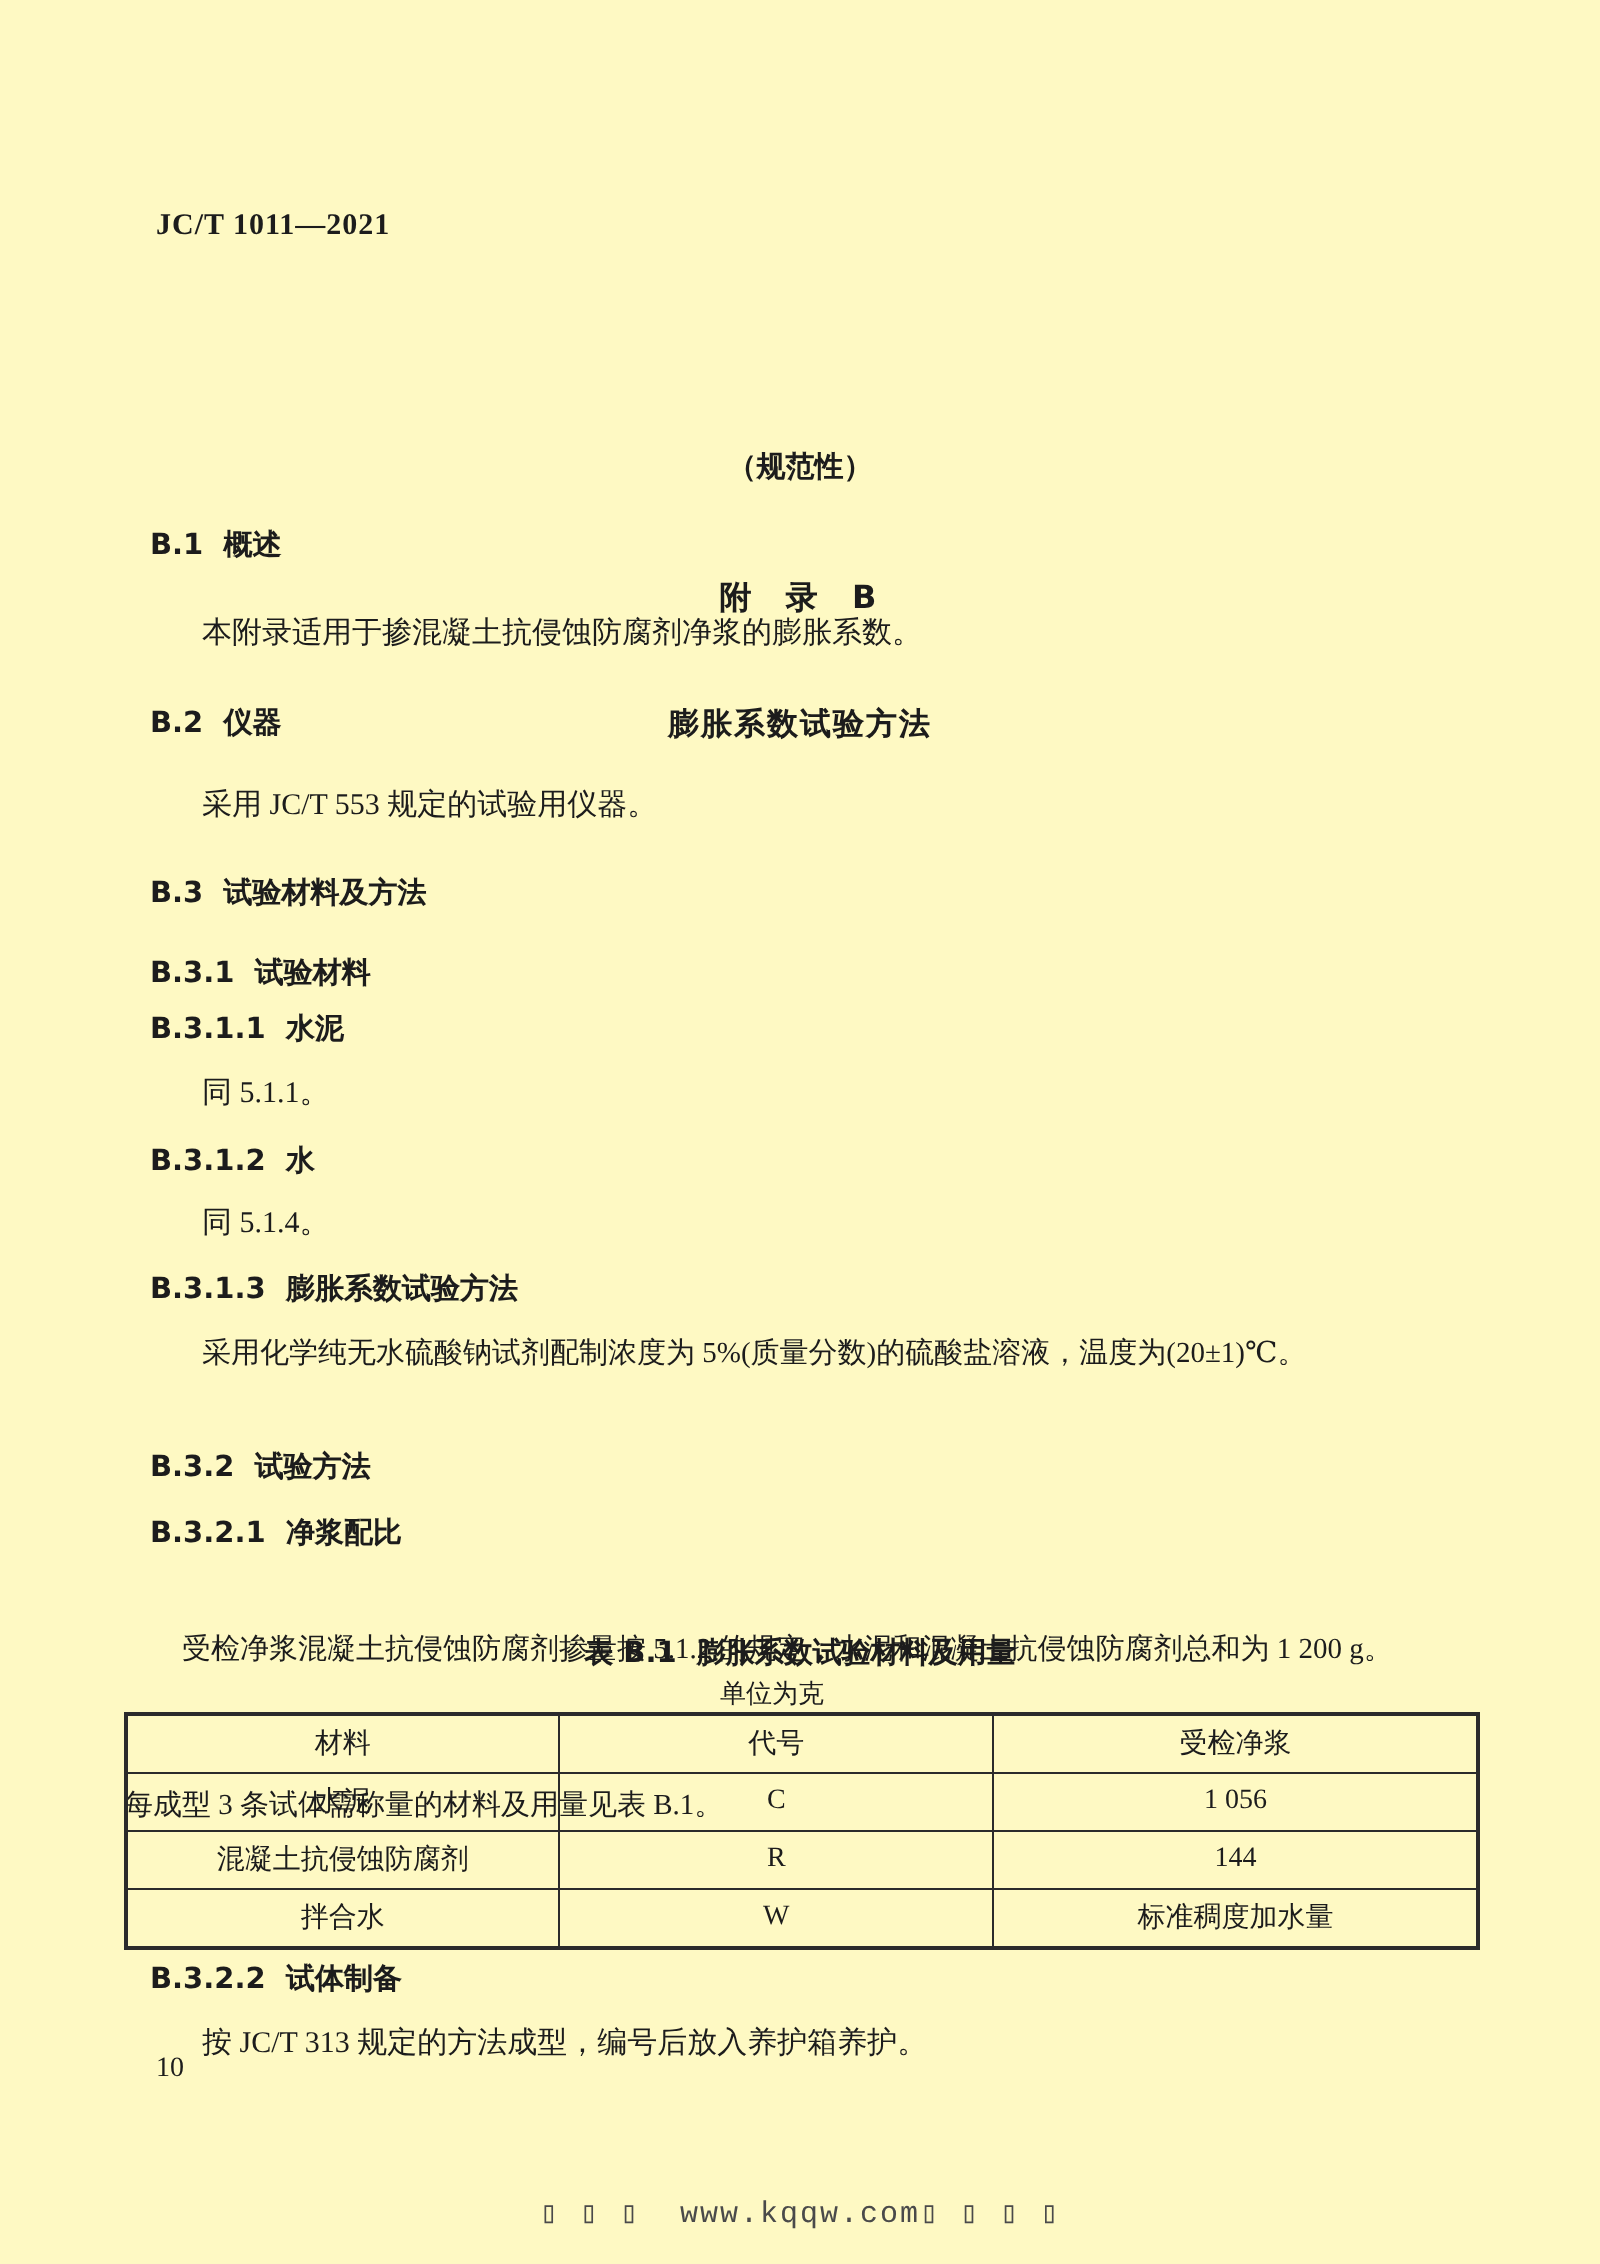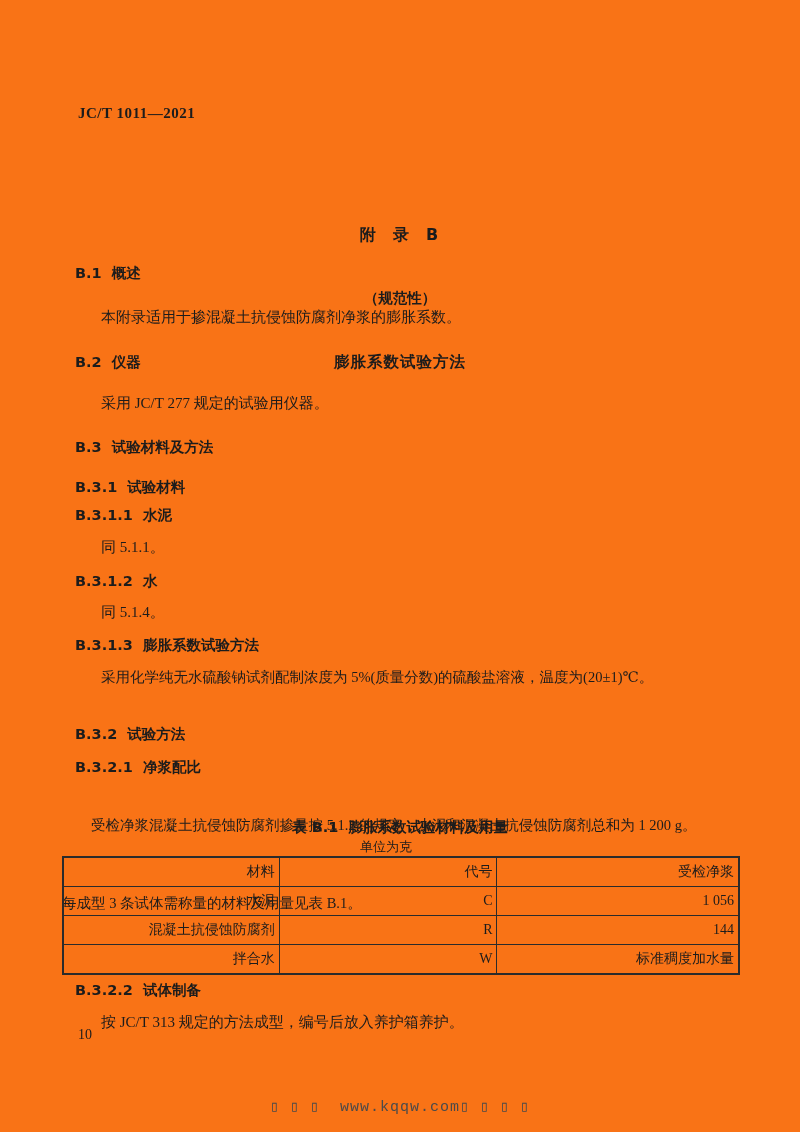--- a/index.html
+++ b/index.html
@@ -1,20 +1,20 @@
 <!DOCTYPE html>
 <html><head>
 <meta charset="utf-8">
 <style>
   html,body{margin:0;padding:0;background:#d8d8d8;}
   .page{
     position:relative;
     width:800px;height:1132px;
     margin:0 auto;
-    background:#f97316;
+    background:#fef9c3;
     color:#1c1c1c;
     font-family:"Liberation Serif","DejaVu Serif",serif;
     font-size:15px;
     overflow:hidden;
     white-space:pre-wrap;
   }
   .abs{position:absolute;line-height:22px;}
   .hsans{font-family:"DejaVu Sans","Liberation Sans",sans-serif;font-weight:700;font-size:14.5px;}
   .runhead{left:78px;top:102px;font-weight:700;font-size:15px;letter-spacing:.5px;}
   .title-block{left:0;top:182px;width:100%;text-align:center;line-height:21px;}
@@ -27,46 +27,46 @@
   .para2 .l1{text-indent:2em;}
   .tbl-caption{left:0;top:816px;width:100%;text-align:center;font-size:14.5px;}
   .unit-note{left:62px;top:836px;width:648px;text-align:center;font-size:13px;}
   table.dtable{
     position:absolute;left:62px;top:856px;width:678px;
     border-collapse:collapse;table-layout:fixed;
     font-size:14px;
   }
   table.dtable td{
     border:1px solid #2b2b2b;
-    text-align:right;vertical-align:middle;
+    text-align:center;vertical-align:middle;
     height:28px;padding:0 4px;
     white-space:nowrap;overflow:hidden;
   }
   table.dtable{border:2px solid #2b2b2b;}
   .pagenum{left:78px;top:1024px;font-size:14px;}
   .watermark{left:0;top:1097px;width:100%;text-align:center;color:#4a4a4a;font-size:15px;font-family:Liberation Mono, monospace;letter-spacing:1px;}
 </style>
 </head>
 <body>
 
 <div class="page">
 
   <div class="abs runhead">JC/T 1011—2021</div>
 
   <div class="abs title-block">
+    <div class="t hsans">（规范性）</div>
     <div class="t t1 hsans">附  录  B</div>
-    <div class="t hsans">（规范性）</div>
     <div class="t t3 hsans">膨胀系数试验方法</div>
   </div>
 
   <div class="abs lvl hsans" style="top:262px">B.1  概述</div>
   <div class="abs body-ind" style="top:306px">本附录适用于掺混凝土抗侵蚀防腐剂净浆的膨胀系数。</div>
 
   <div class="abs lvl hsans" style="top:351px">B.2  仪器</div>
-  <div class="abs body-ind" style="top:392px">采用 JC/T 277 规定的试验用仪器。</div>
+  <div class="abs body-ind" style="top:392px">采用 JC/T 553 规定的试验用仪器。</div>
 
   <div class="abs lvl hsans" style="top:436px">B.3  试验材料及方法</div>
   <div class="abs lvl hsans" style="top:476px">B.3.1  试验材料</div>
 
   <div class="abs lvl hsans" style="top:504px">B.3.1.1  水泥</div>
   <div class="abs body-ind" style="top:536px">同 5.1.1。</div>
 
   <div class="abs lvl hsans" style="top:570px">B.3.1.2  水</div>
   <div class="abs body-ind" style="top:601px">同 5.1.4。</div>
 

